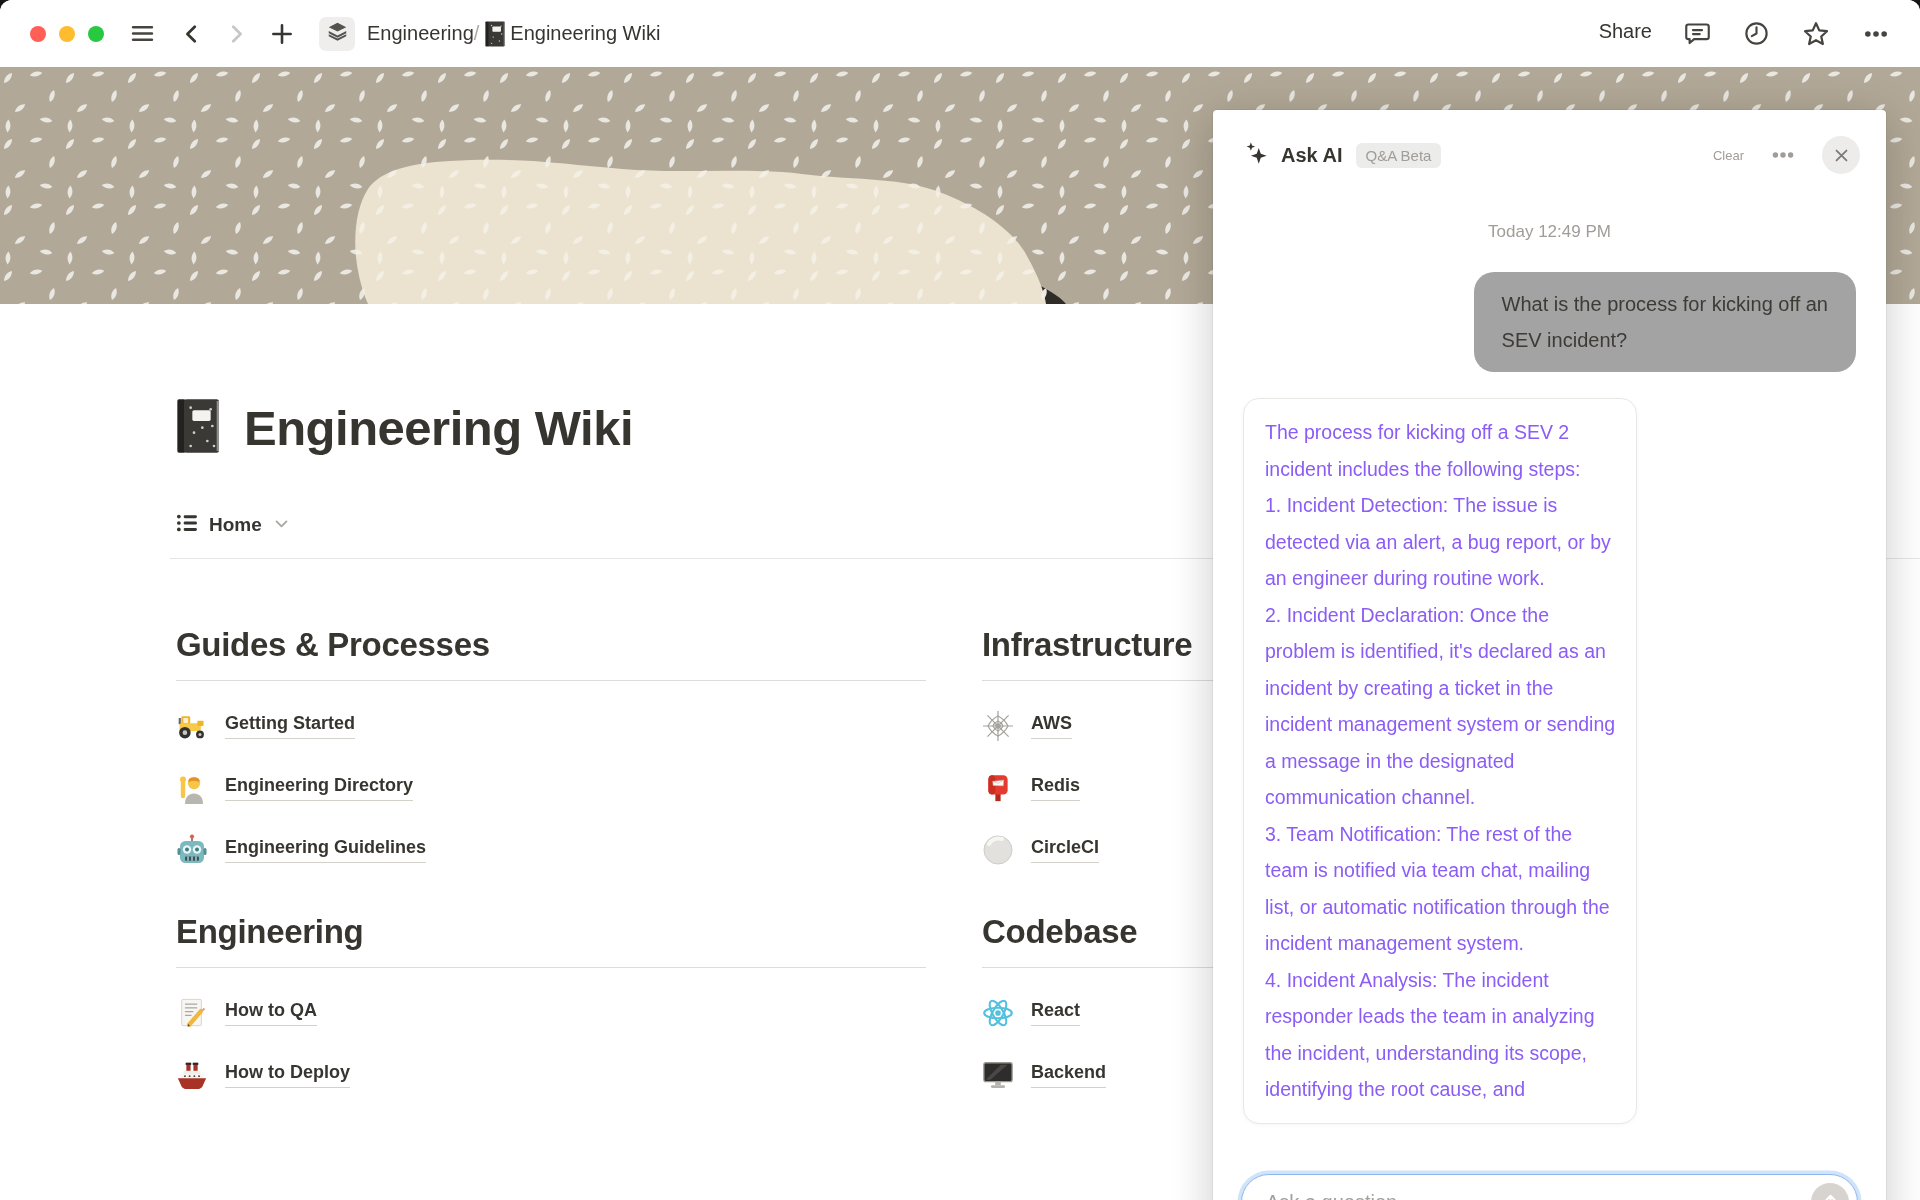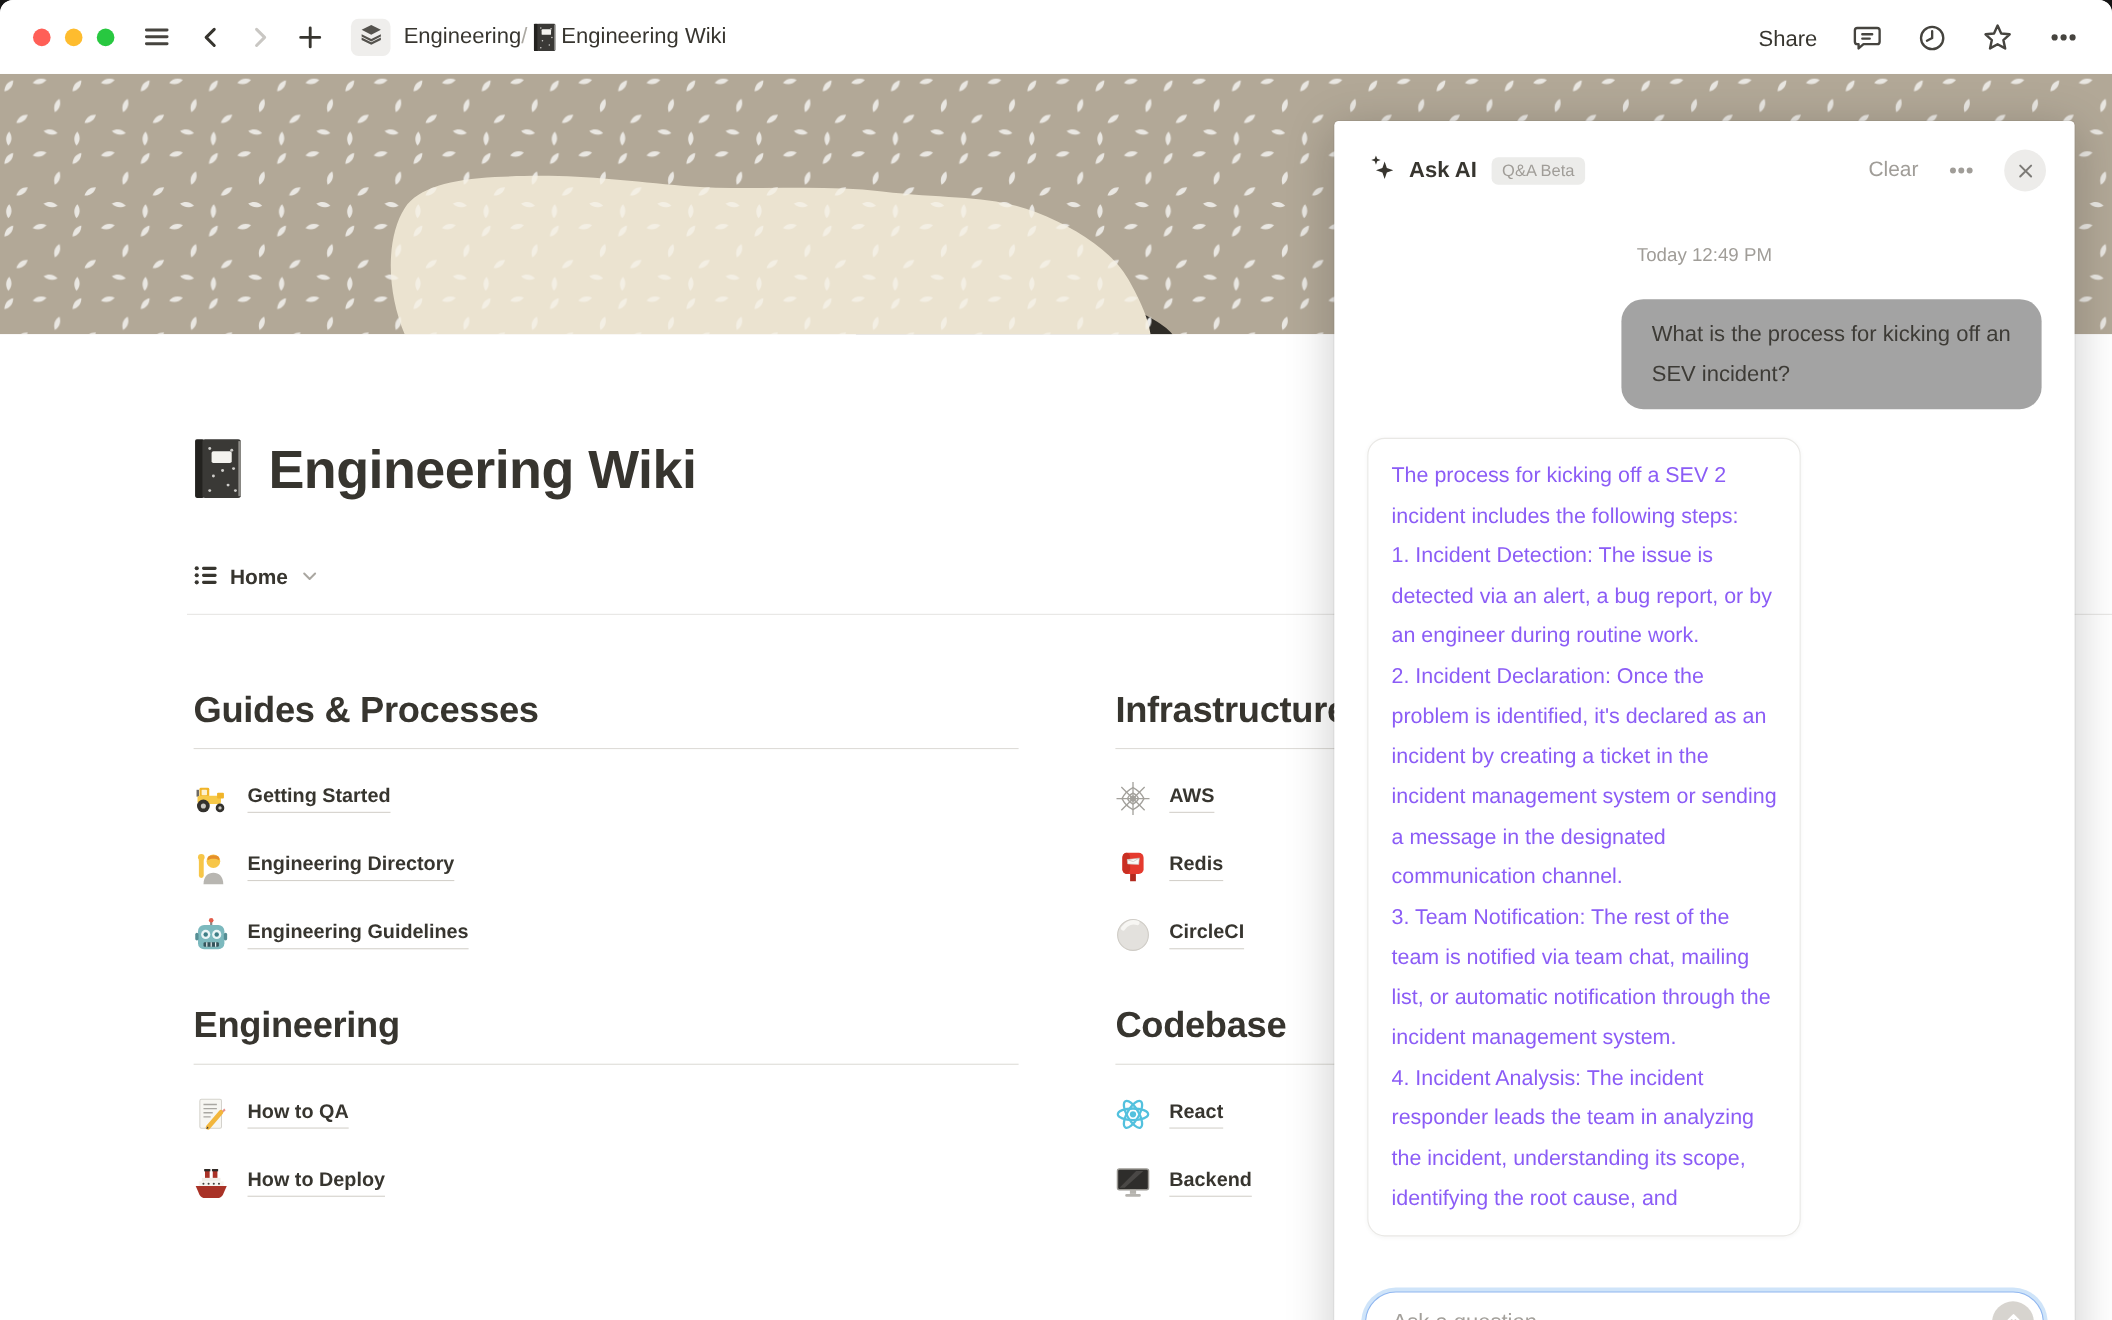--- a/index.html
+++ b/index.html
@@ -15,49 +15,49 @@
   .light.green{background:#28c840;}
   .tool-icon{display:flex;align-items:center;justify-content:center;color:#46443f;}
   .hamburger{margin-right:26px;}
   .nav-chevron{margin-right:22px;}
   .nav-chevron.disabled{color:#c9c7c3;}
   .plus{margin-right:24px;}
   .ws-chip{width:36px;height:34px;border-radius:7px;background:#efeeec;display:flex;align-items:center;justify-content:center;margin-right:12px;color:#55534e;}
   .crumbs{display:flex;align-items:center;font-size:20px;color:#37352f;}
   .crumb-sep{color:#aca9a3;}
   .crumb-book{margin:0 2px 0 4px;display:flex;}
-  .toolbar-right{margin-left:auto;display:flex;align-items:flex-end;gap:32px;color:#46443f;}
+  .toolbar-right{margin-left:auto;display:flex;align-items:flex-start;gap:32px;color:#46443f;}
   .share{font-size:20px;color:#37352f;cursor:default;}
 
   
   .cover{position:absolute;top:67px;left:0;right:0;height:237px;z-index:1;}
   .cover svg{display:block;width:100%;height:100%;}
 
   
   .page{position:absolute;top:304px;left:0;right:0;bottom:0;background:#fff;z-index:2;}
   .page-icon{position:absolute;left:172px;top:92px;width:54px;height:60px;}
   .page-title{position:absolute;left:244px;top:96px;font-size:49px;font-weight:700;color:#37352f;letter-spacing:-.5px;}
   .view-row{position:absolute;left:176px;top:208px;display:flex;align-items:center;gap:11px;}
   .view-label{font-size:19px;font-weight:700;color:#37352f;}
   .top-divider{position:absolute;left:170px;right:0;top:254px;height:1px;background:#e7e6e4;}
 
-  .columns{position:absolute;left:176px;top:322px;display:grid;grid-template-columns:750px 750px;column-gap:88px;}
+  .columns{position:absolute;left:176px;top:322px;display:grid;grid-template-columns:750px 750px;column-gap:56px;}
   .section{margin-bottom:46px;}
   .section h2{margin:0;padding:0 0 16px 0;font-size:33px;font-weight:700;color:#37352f;letter-spacing:-.3px;border-bottom:1px solid #dedcd8;}
   .link-item{display:flex;align-items:center;gap:17px;margin-top:28px;height:34px;cursor:default;}
   .link-item .li-icon{width:32px;height:32px;display:flex;align-items:center;justify-content:center;flex:0 0 32px;}
   .link-label{font-size:18px;font-weight:600;color:#37352f;border-bottom:1.6px solid #d4d1cb;padding-bottom:4px;line-height:1.2;}
 
   
   .ai-panel{position:absolute;left:1213px;top:110px;width:673px;height:1142px;background:#fff;border-radius:4px;box-shadow:0 0 0 1px rgba(15,15,15,.05),0 9px 44px rgba(15,15,15,.22);z-index:10;overflow:hidden;}
   .panel-header{display:flex;align-items:center;padding:26px 26px 0 30px;}
   .ai-title{font-size:20px;font-weight:700;color:#37352f;margin-left:11px;}
   .beta-badge{margin-left:13px;background:#ececea;color:#a09d98;font-size:15px;padding:4px 10px;border-radius:6px;}
   .panel-header-right{margin-left:auto;display:flex;align-items:center;gap:26px;}
-  .clear-btn{font-size:19px;color:#a09d98;cursor:default;}
+  .clear-btn{font-size:13px;color:#a09d98;cursor:default;}
   .panel-menu{color:#a09d98;display:flex;cursor:default;}
   .close-btn{width:38px;height:38px;border-radius:50%;background:#edecea;display:flex;align-items:center;justify-content:center;color:#7d7b77;cursor:default;}
   .date-label{text-align:center;font-size:17px;color:#a09d98;margin-top:48px;}
   .msgs{padding:0 30px;}
   .user-bubble{margin-left:auto;margin-top:30px;width:fit-content;max-width:536px;background:#a3a3a3;border-radius:20px;padding:14px 28px;font-size:20px;line-height:36px;color:#3d3b36;white-space:pre-line;text-align:left;}
   .ai-bubble{margin-top:26px;width:fit-content;max-width:528px;background:#fff;border:1px solid #e9e8e5;border-radius:16px;padding:15px 21px;font-size:19.5px;line-height:36.5px;color:#8b5cf6;white-space:pre-line;box-shadow:0 1px 4px rgba(0,0,0,.04);}
   .bottom-fade{position:absolute;left:0;right:0;bottom:0;height:104px;background:linear-gradient(to bottom,rgba(255,255,255,0) 0,#ffffff 58px);pointer-events:none;}
   .input-row{position:absolute;left:28px;right:28px;bottom:22px;height:56px;}
   .ask-input{width:100%;height:56px;box-sizing:border-box;border-radius:28px;border:1px solid #8fb6f0;box-shadow:0 0 0 3.5px rgba(35,131,226,.22);padding:0 62px 0 24px;font-size:20px;font-family:inherit;color:#37352f;outline:none;background:#fff;}
   .ask-input::placeholder{color:#a3a09b;}

